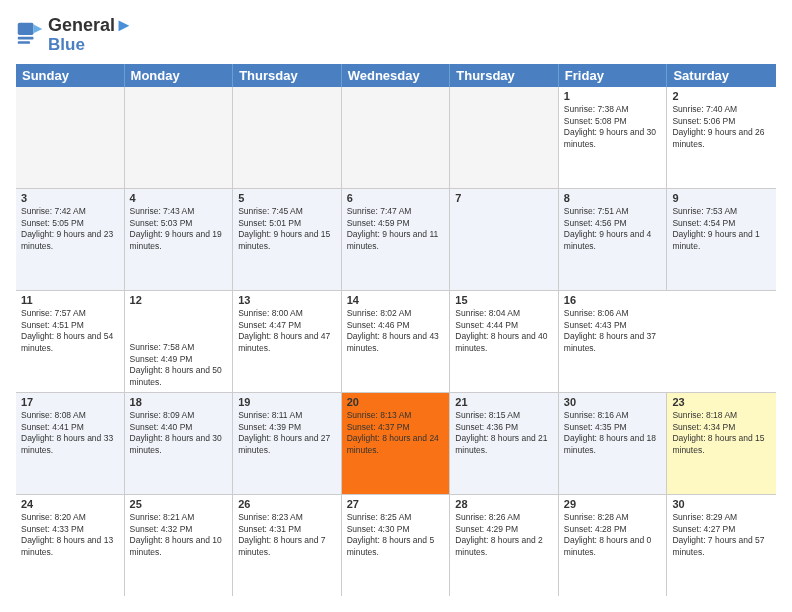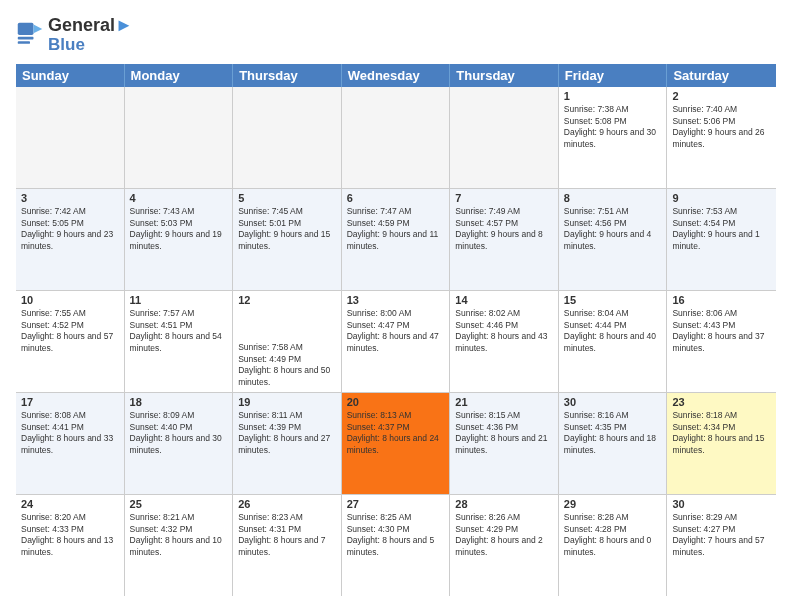--- a/index.html
+++ b/index.html
@@ -181,44 +181,35 @@
 Daylight: 9 hours and 15 minutes.</div>
           </div>
           <div class="cal-cell alt-row" style="background: rgb(240, 244, 250);">
             <div class="day-num">6</div>
             <div class="cell-info" style="white-space: pre-line;">Sunrise: 7:47 AM
 Sunset: 4:59 PM
 Daylight: 9 hours and 11 minutes.</div>
           </div>
           <div class="cal-cell alt-row" style="background: rgb(240, 244, 250);">
             <div class="day-num">7</div>
-            <div class="cell-info" style="white-space: pre-line;">Sunrise: 7:49 AM
-Sunset: 4:57 PM
-Daylight: 9 hours and 8 minutes.</div>
           </div>
           <div class="cal-cell alt-row" style="background: rgb(240, 244, 250);">
             <div class="day-num">8</div>
             <div class="cell-info" style="white-space: pre-line;">Sunrise: 7:51 AM
 Sunset: 4:56 PM
 Daylight: 9 hours and 4 minutes.</div>
           </div>
           <div class="cal-cell alt-row" style="background: rgb(240, 244, 250);">
             <div class="day-num">9</div>
             <div class="cell-info" style="white-space: pre-line;">Sunrise: 7:53 AM
 Sunset: 4:54 PM
 Daylight: 9 hours and 1 minute.</div>
           </div>
         </div>
         <div class="cal-row">
-          <div class="cal-cell">
-            <div class="day-num">10</div>
-            <div class="cell-info" style="white-space: pre-line;">Sunrise: 7:55 AM
-Sunset: 4:52 PM
-Daylight: 8 hours and 57 minutes.</div>
-          </div>
           <div class="cal-cell">
             <div class="day-num">11</div>
             <div class="cell-info" style="white-space: pre-line;">Sunrise: 7:57 AM
 Sunset: 4:51 PM
 Daylight: 8 hours and 54 minutes.</div>
           </div>
           <div class="cal-cell">
             <div class="day-num">12</div>
             <div class="cell-info" style="white-space: pre-line; margin-top: 36px;">Sunrise: 7:58 AM
 Sunset: 4:49 PM

